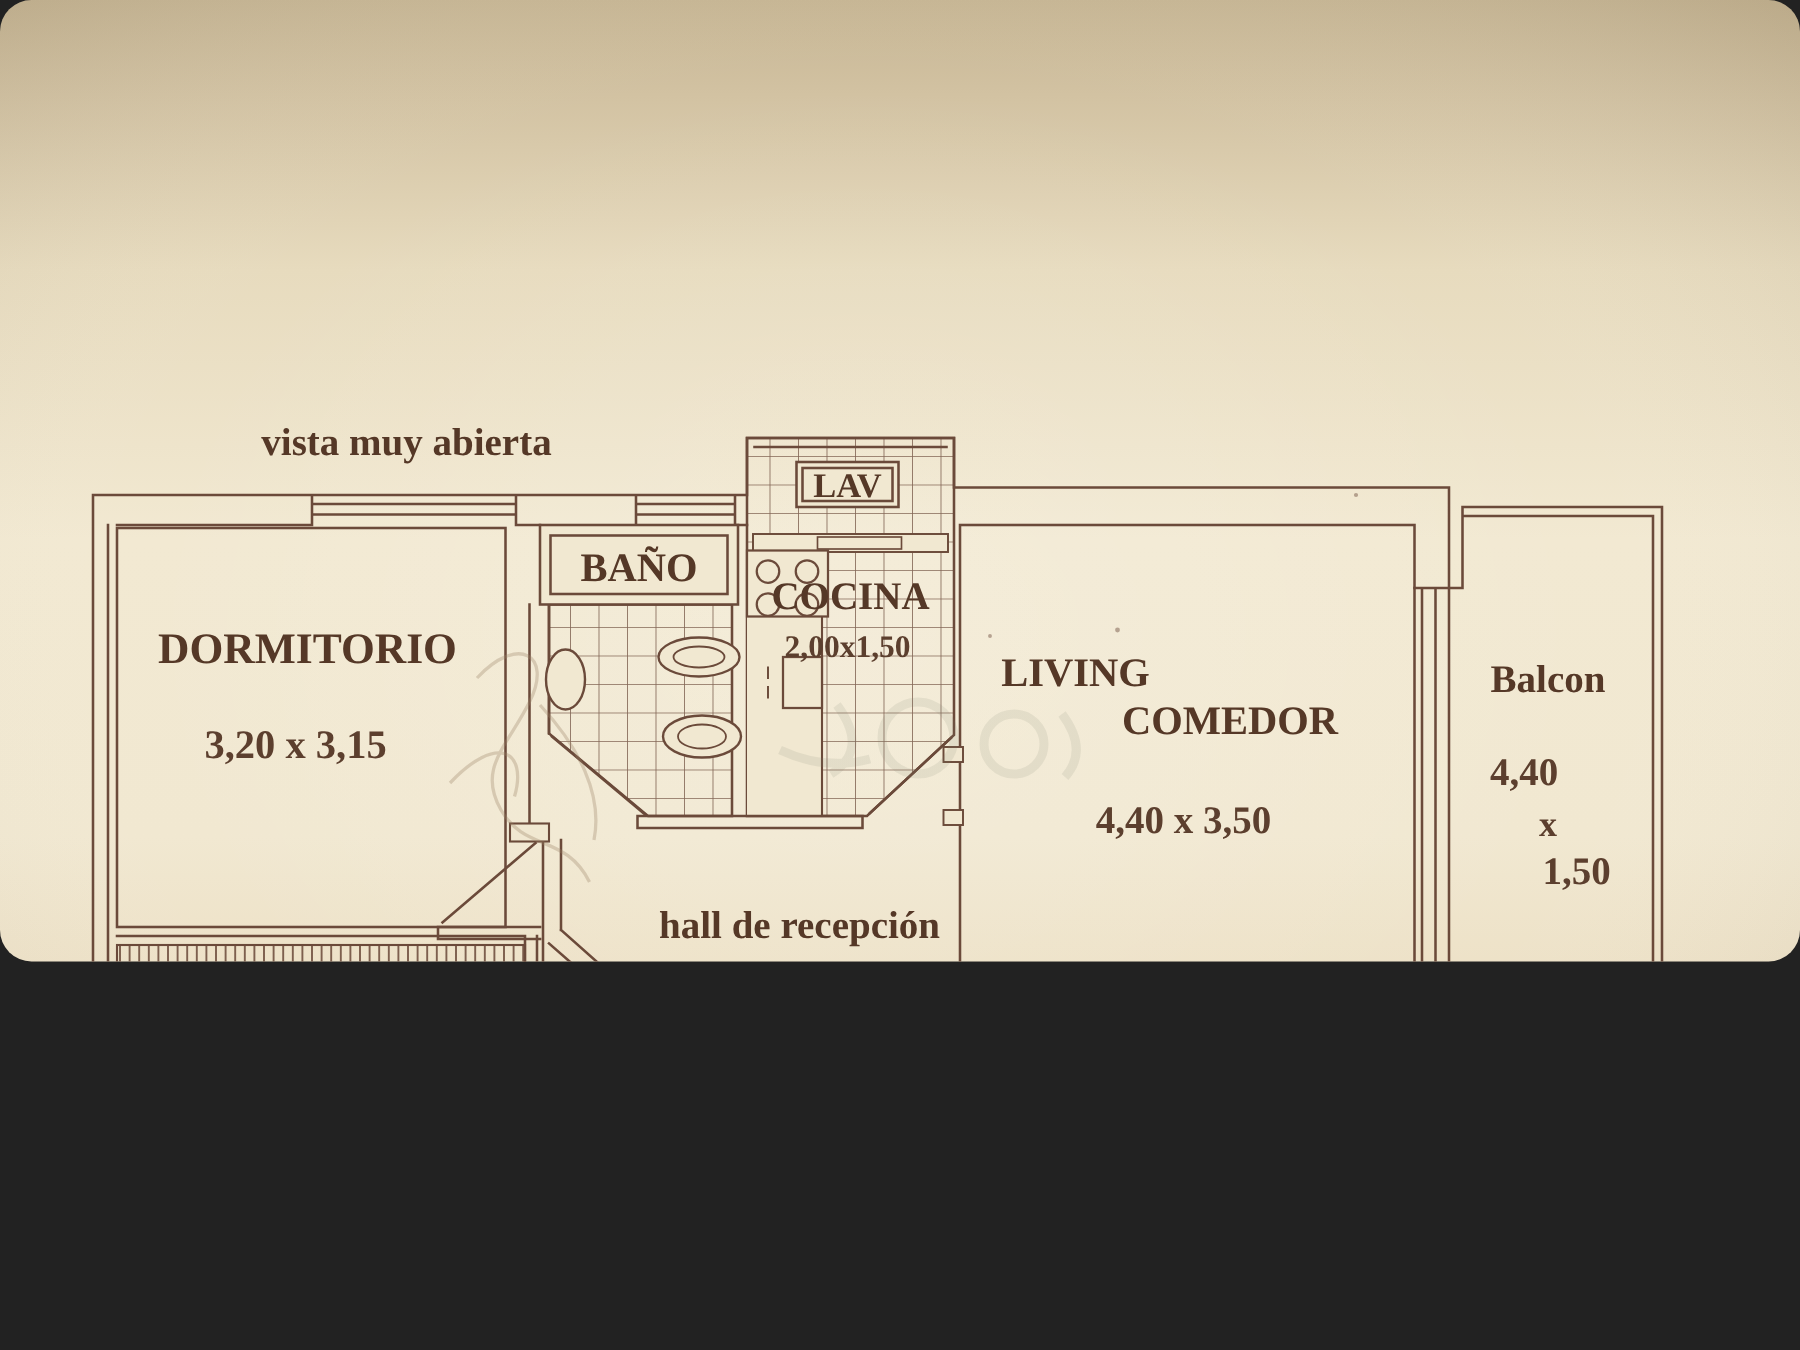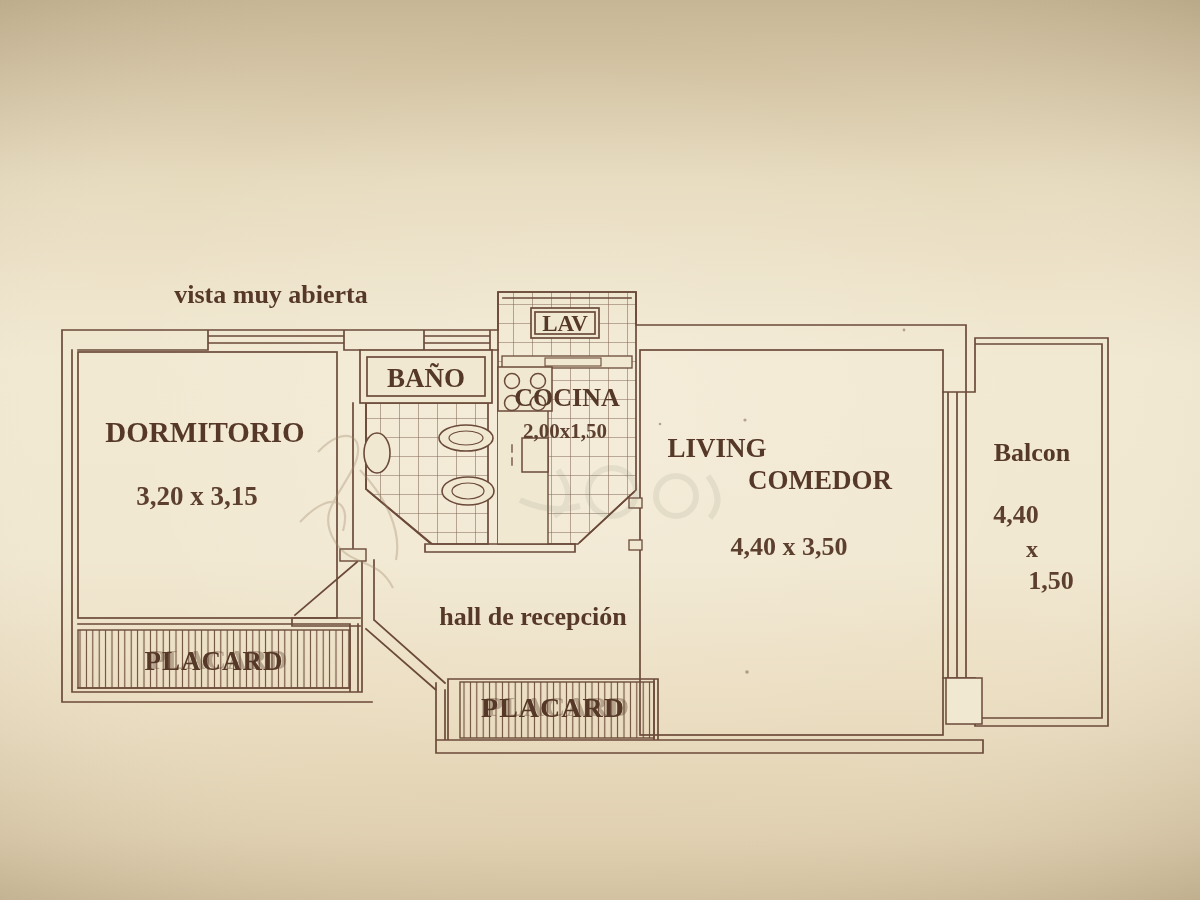--- a/index.html
+++ b/index.html
@@ -1,20 +1,21 @@
 <!DOCTYPE html>
 <html><head>
 <meta charset="utf-8">
 <style>
   html,body{margin:0;padding:0;background:#222;}
   .photo{
     position:relative;
-    width:1200px;height:900px;
+    width:1200px;height:641px;
     overflow:hidden;
     font-family:"Liberation Serif","DejaVu Serif",serif;
+    border-radius:21px;
   }
   svg{display:block;width:1200px;height:900px;}
   .plan-text{
     font-family:"Liberation Serif","DejaVu Serif",serif;
     font-weight:bold;
     fill:#553827;
   }
   .dim-text{
     font-family:"Liberation Serif","DejaVu Serif",serif;
     font-weight:bold;

